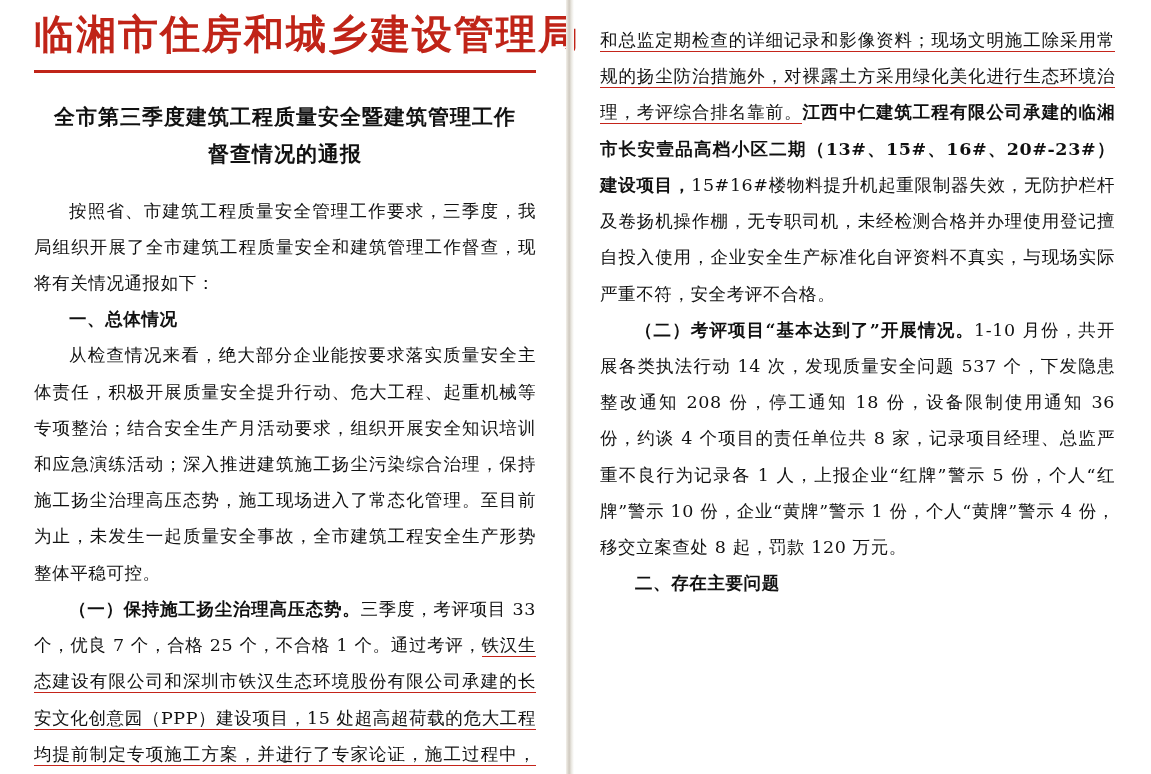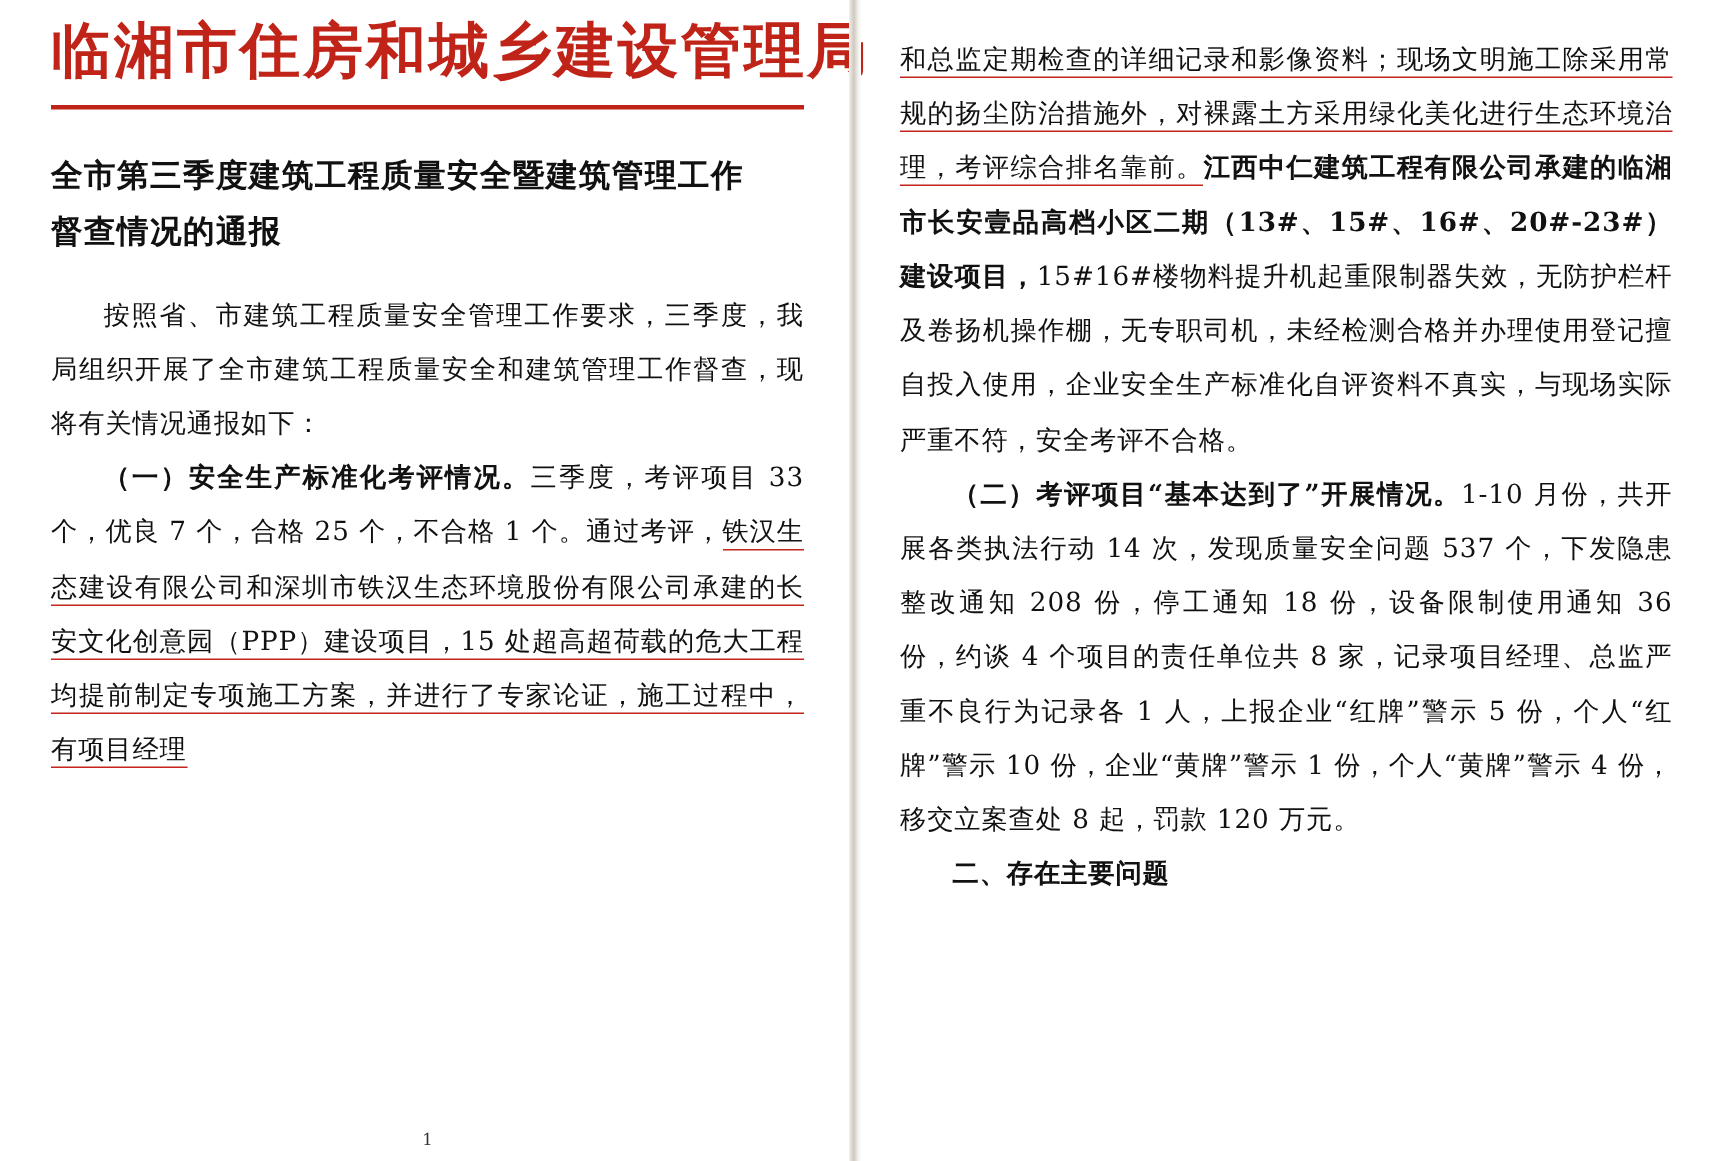--- a/index.html
+++ b/index.html
@@ -54,20 +54,21 @@
     line-height: 1.1;
     white-space: nowrap;
   }
   .letterhead-rule {
     margin-top: 14px;
     height: 3px;
     background: #c02418;
   }
   .doc-title {
     margin-top: 26px;
+    text-align: center;
     font-size: 21px;
     font-weight: bold;
     line-height: 1.75;
     color: #111;
     letter-spacing: 1px;
   }
   .body-text {
     font-size: 17.5px;
     line-height: 2.07;
     color: #111;
@@ -120,21 +121,23 @@
       <div class="letterhead">临湘市住房和城乡建设管理局</div>
       <div class="letterhead-rule"></div>
 
       <div class="doc-title">
         <div>全市第三季度建筑工程质量安全暨建筑管理工作</div>
         <div>督查情况的通报</div>
       </div>
 
       <div class="body-text">
         <p class="para">按照省、市建筑工程质量安全管理工作要求，三季度，我局组织开展了全市建筑工程质量安全和建筑管理工作督查，现将有关情况通报如下：</p>
-        <p class="para"><span class="b">（一）安全生产标准化考评情况。</span><span>三季度，考评项目 33 个，优良 7 个，合格 25 个，不合格 1 个。通过考评，</span><span class="u-red">铁汉生态建设有限公司和深圳市铁汉生态环境股份有限公司承建的长安文化创意园（PPP）建设项目，15 处超高超荷载的危大工程均提前制定专项施工方案，并进行了专家论证，施工过程中，有项目经理</span></p>
+        <p class="para b">一、总体情况</p>
+        <p class="para">从检查情况来看，绝大部分企业能按要求落实质量安全主体责任，积极开展质量安全提升行动、危大工程、起重机械等专项整治；结合安全生产月活动要求，组织开展安全知识培训和应急演练活动；深入推进建筑施工扬尘污染综合治理，保持施工扬尘治理高压态势，施工现场进入了常态化管理。至目前为止，未发生一起质量安全事故，全市建筑工程安全生产形势整体平稳可控。</p>
+        <p class="para"><span class="b">（一）保持施工扬尘治理高压态势。</span><span>三季度，考评项目 33 个，优良 7 个，合格 25 个，不合格 1 个。通过考评，</span><span class="u-red">铁汉生态建设有限公司和深圳市铁汉生态环境股份有限公司承建的长安文化创意园（PPP）建设项目，15 处超高超荷载的危大工程均提前制定专项施工方案，并进行了专家论证，施工过程中，有项目经理</span></p>
       </div>
 
       <div class="page-number">1</div>
     </div>
 
     <div class="gutter"></div>
 
     <div class="col-right">
       <div class="body-text clip-top">
         <p class="flush"><span class="u-red">和总监定期检查的详细记录和影像资料；现场文明施工除采用常规的扬尘防治措施外，对裸露土方采用绿化美化进行生态环境治理，考评综合排名靠前。</span><span class="b">江西中仁建筑工程有限公司承建的临湘市长安壹品高档小区二期（13#、15#、16#、20#-23#）建设项目，</span><span>15#16#楼物料提升机起重限制器失效，无防护栏杆及卷扬机操作棚，无专职司机，未经检测合格并办理使用登记擅自投入使用，企业安全生产标准化自评资料不真实，与现场实际严重不符，安全考评不合格。</span></p>

